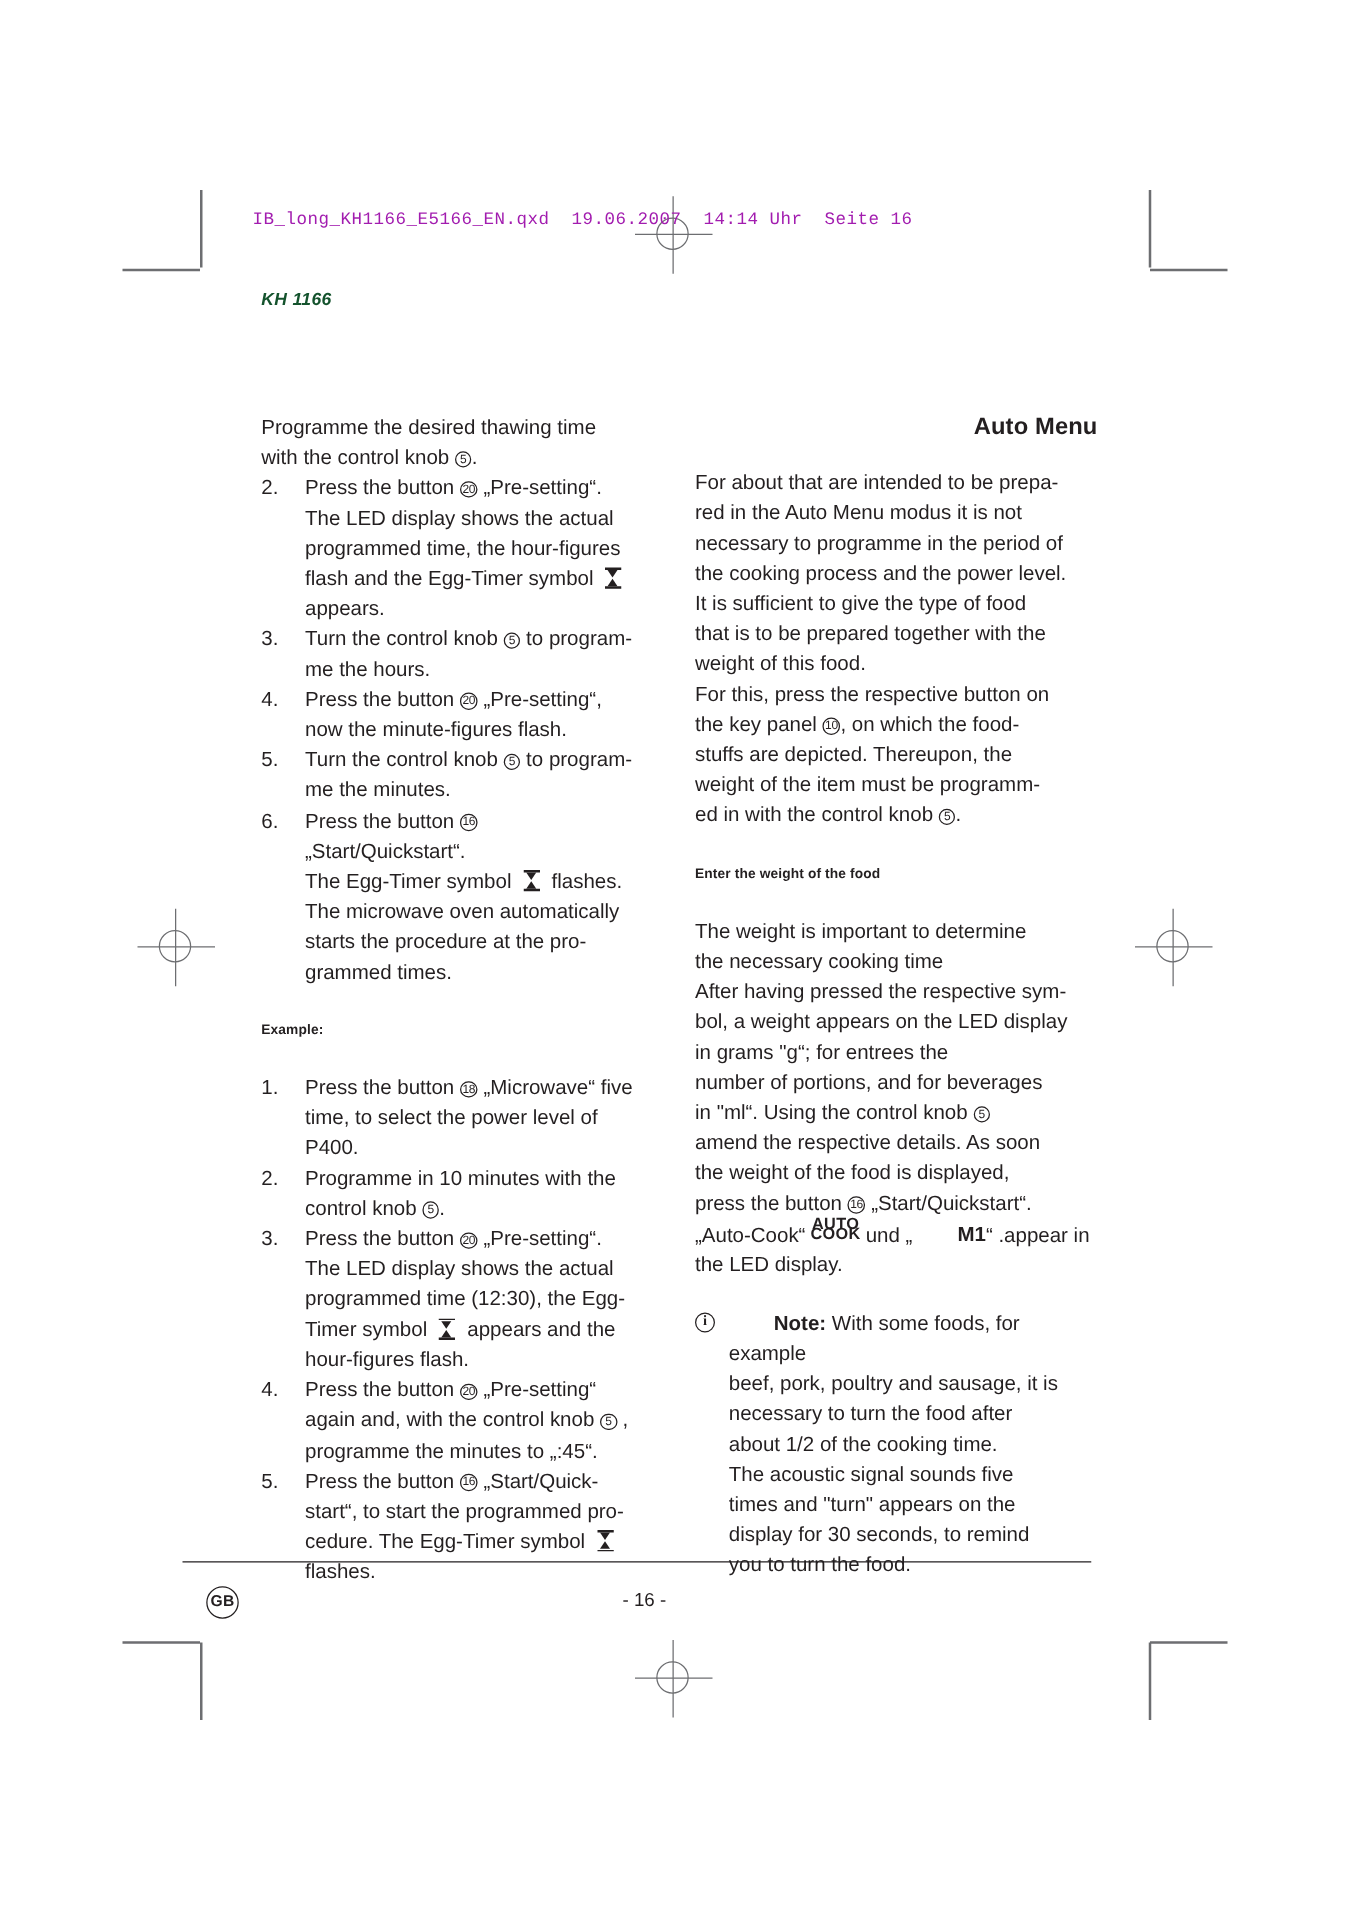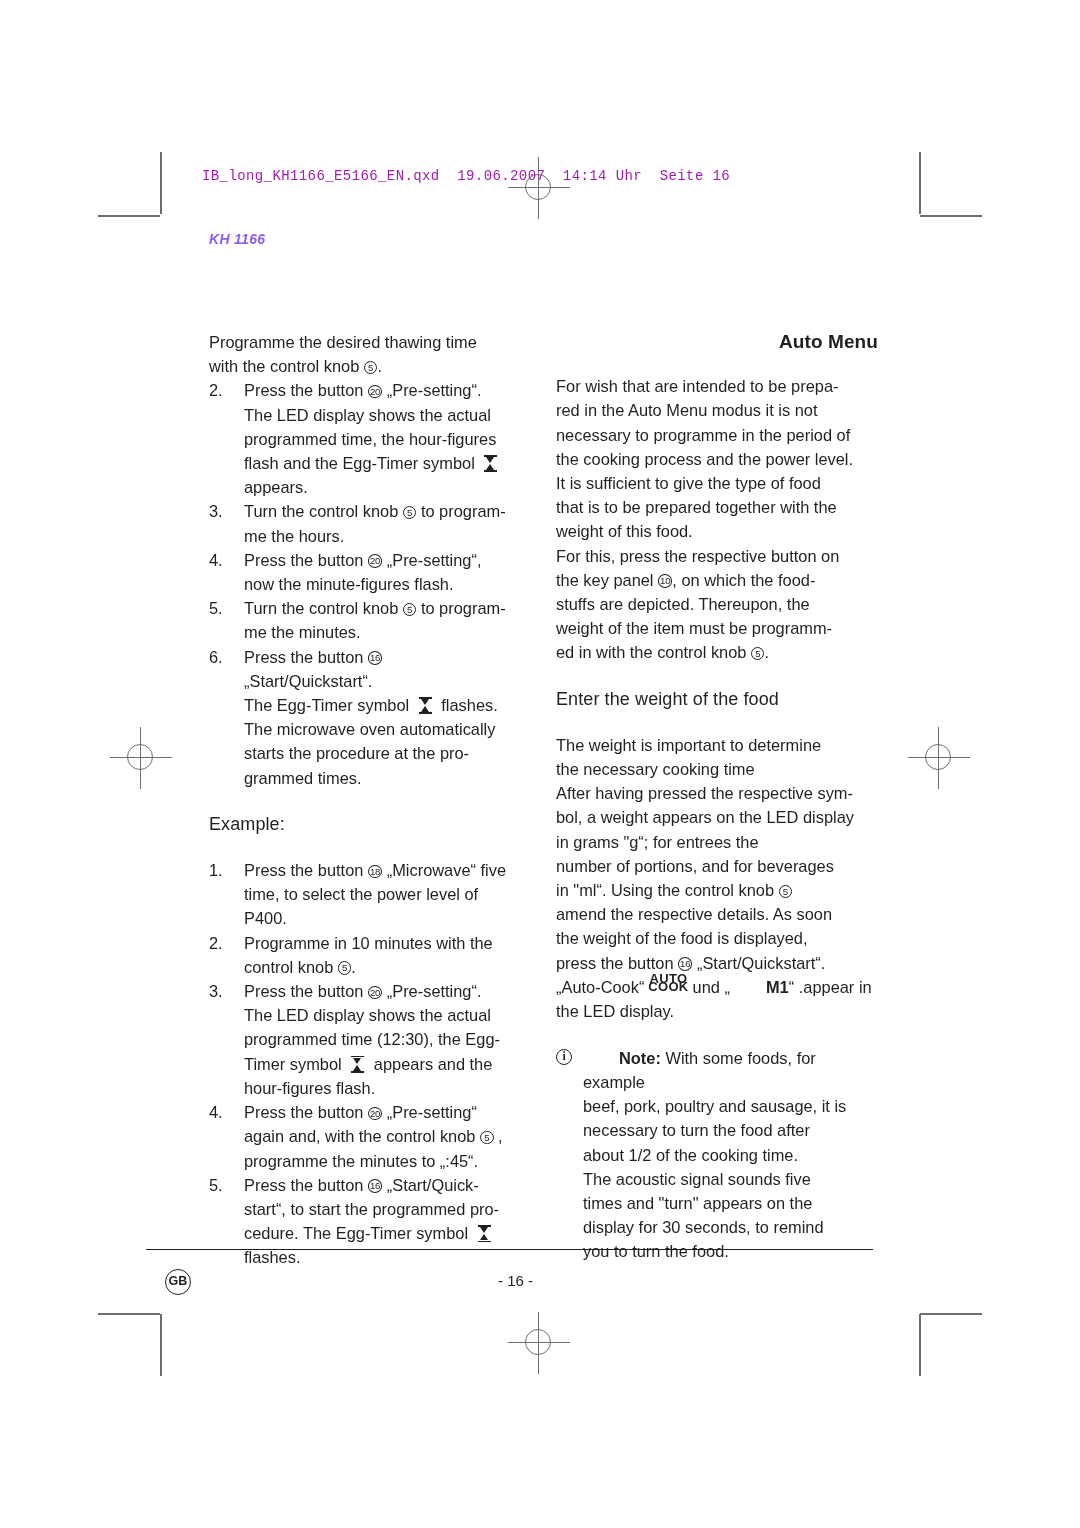--- a/index.html
+++ b/index.html
@@ -71,21 +71,21 @@
 
   
   .model-label {
     position: absolute;
     left: 209px;
     top: 231px;
     font-size: 14px;
     font-style: italic;
     font-weight: bold;
     letter-spacing: 0.3px;
-    color: #8b5cf6;
+    color: #14532d;
   }
 
   .col {
     position: absolute;
     top: 296px;
     font-size: 16.4px;
     line-height: 24.2px;
     color: #231f20;
     margin-top: 34px;
   }
@@ -93,22 +93,22 @@
   .col-right { left: 556px;  width: 322px; }
 
   h2.heading {
     font-size: 19px;
     font-weight: bold;
     margin: 0 0 20px 0;
     letter-spacing: 0.1px;
     text-align: right;
   }
   h3.subheading {
-    font-size: 18px;
-    font-weight: normal;
+    font-size: 11px;
+    font-weight: bold;
     margin: 0;
     letter-spacing: 0.1px;
   }
   p.para {
     margin: 0;
   }
   p.spaced { margin-top: 22px; }
   .blockgap { height: 22px; }
 
   
@@ -394,21 +394,21 @@
       </li>
 
     </ol>
   </div>
 
   <div class="col col-right">
 
     <h2 class="heading">Auto Menu</h2>
 
     <p class="para">
-      <span>For wish that are intended to be prepa-</span><br>
+      <span>For about that are intended to be prepa-</span><br>
       <span>red in the Auto Menu modus it is not</span><br>
       <span>necessary to programme in the period of</span><br>
       <span>the cooking process and the power level.</span><br>
       <span>It is sufficient to give the type of food</span><br>
       <span>that is to be prepared together with the</span><br>
       <span>weight of this food.</span>
     </p>
 
     <p class="para">
       For this, press the respective button on<br>

